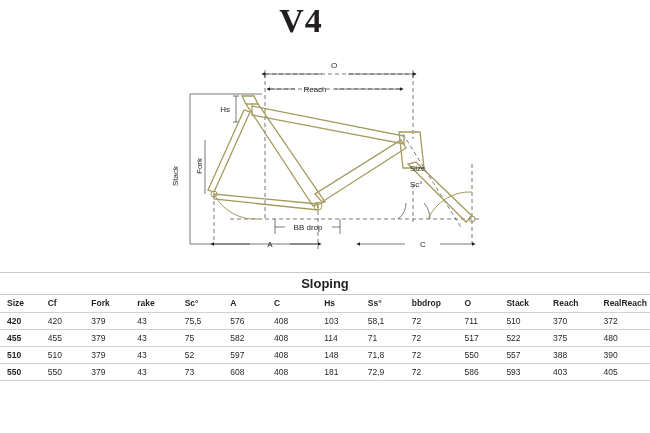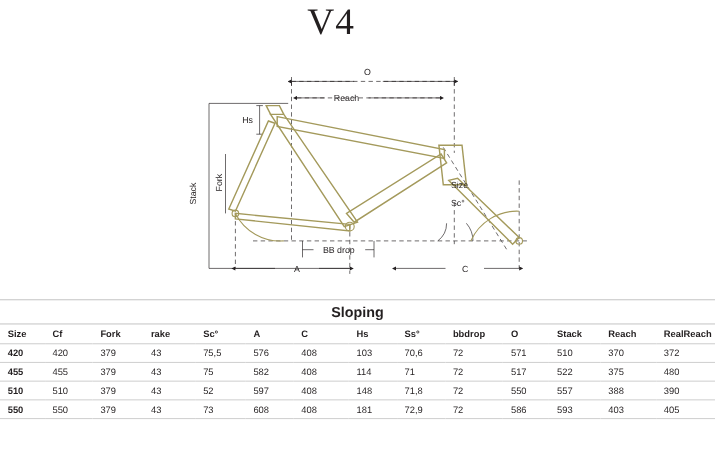--- a/index.html
+++ b/index.html
@@ -18,21 +18,21 @@
   }
 
   
   .title {
     position: absolute;
     top: 2px;
     left: 0;
     width: 602px;
     text-align: center;
     font-size: 34px;
-    font-weight: 400;
+    font-weight: 700;
     letter-spacing: 1px;
     color: #231f20;
     font-family: "Liberation Serif", serif;
   }
 
   
   .geo-wrap {
     position: absolute;
     top: 44px;
     left: 0;
@@ -259,23 +259,23 @@
       <tbody>
         <tr>
           <td class="sizecell">420</td>
           <td>420</td>
           <td>379</td>
           <td>43</td>
           <td>75,5</td>
           <td>576</td>
           <td>408</td>
           <td>103</td>
-          <td>70,6</td>
+          <td>58,1</td>
           <td>72</td>
-          <td>571</td>
+          <td>711</td>
           <td>510</td>
           <td>370</td>
           <td>372</td>
         </tr>
         <tr>
           <td class="sizecell">455</td>
           <td>455</td>
           <td>379</td>
           <td>43</td>
           <td>75</td>

